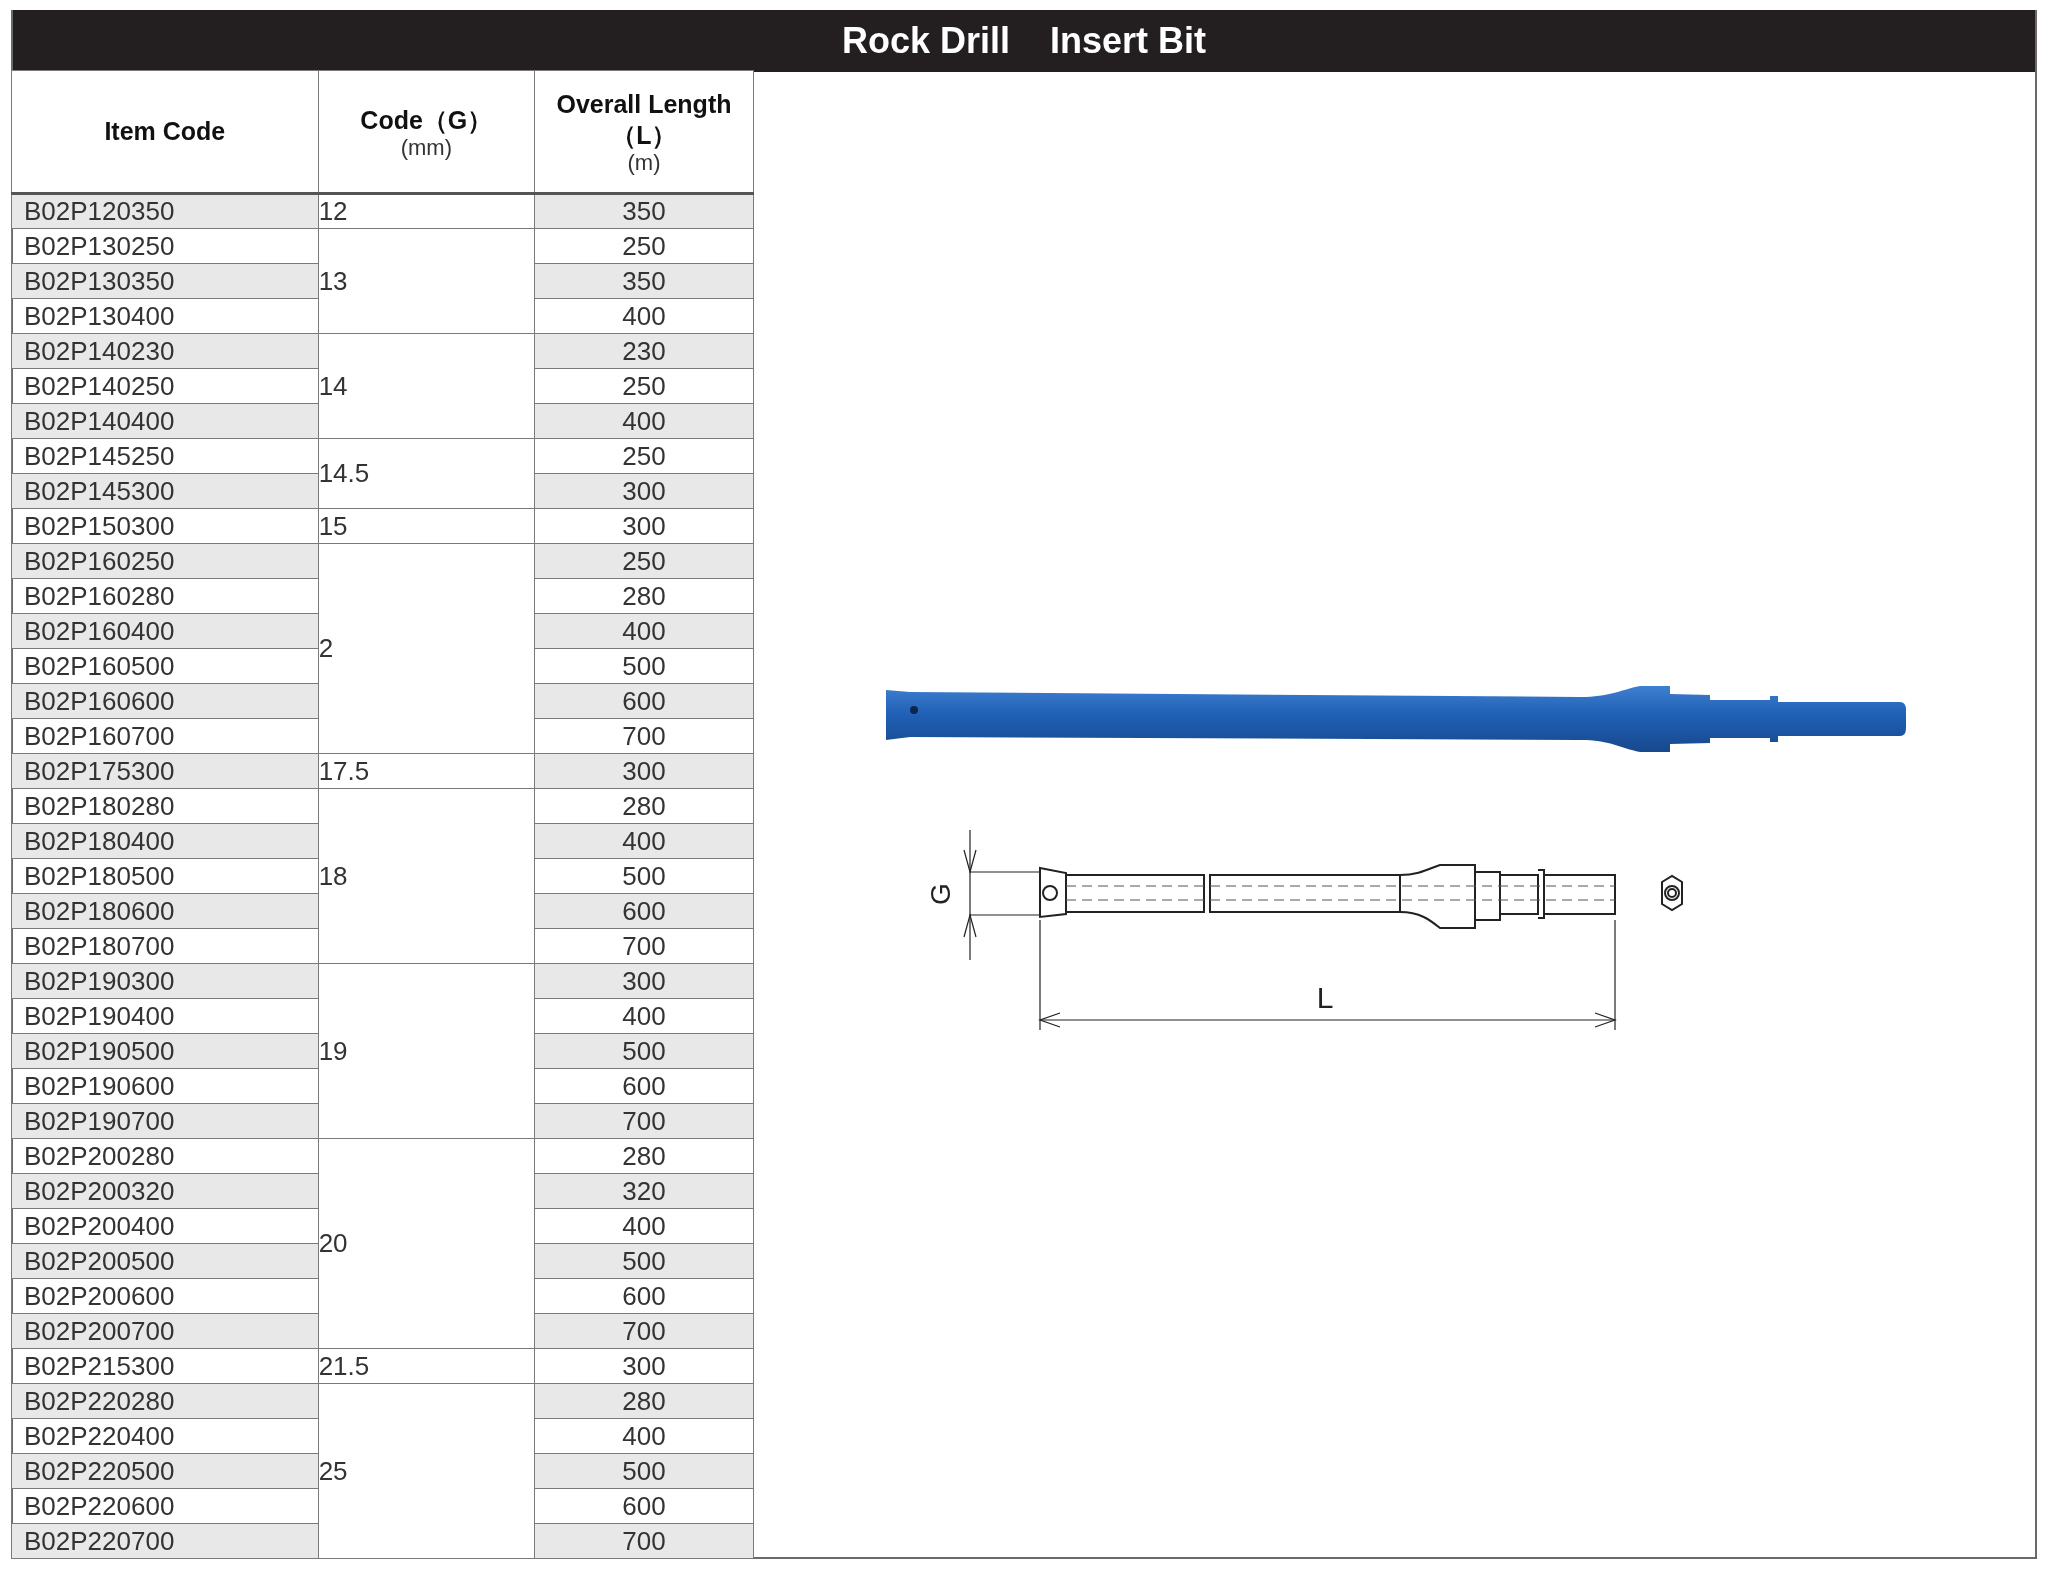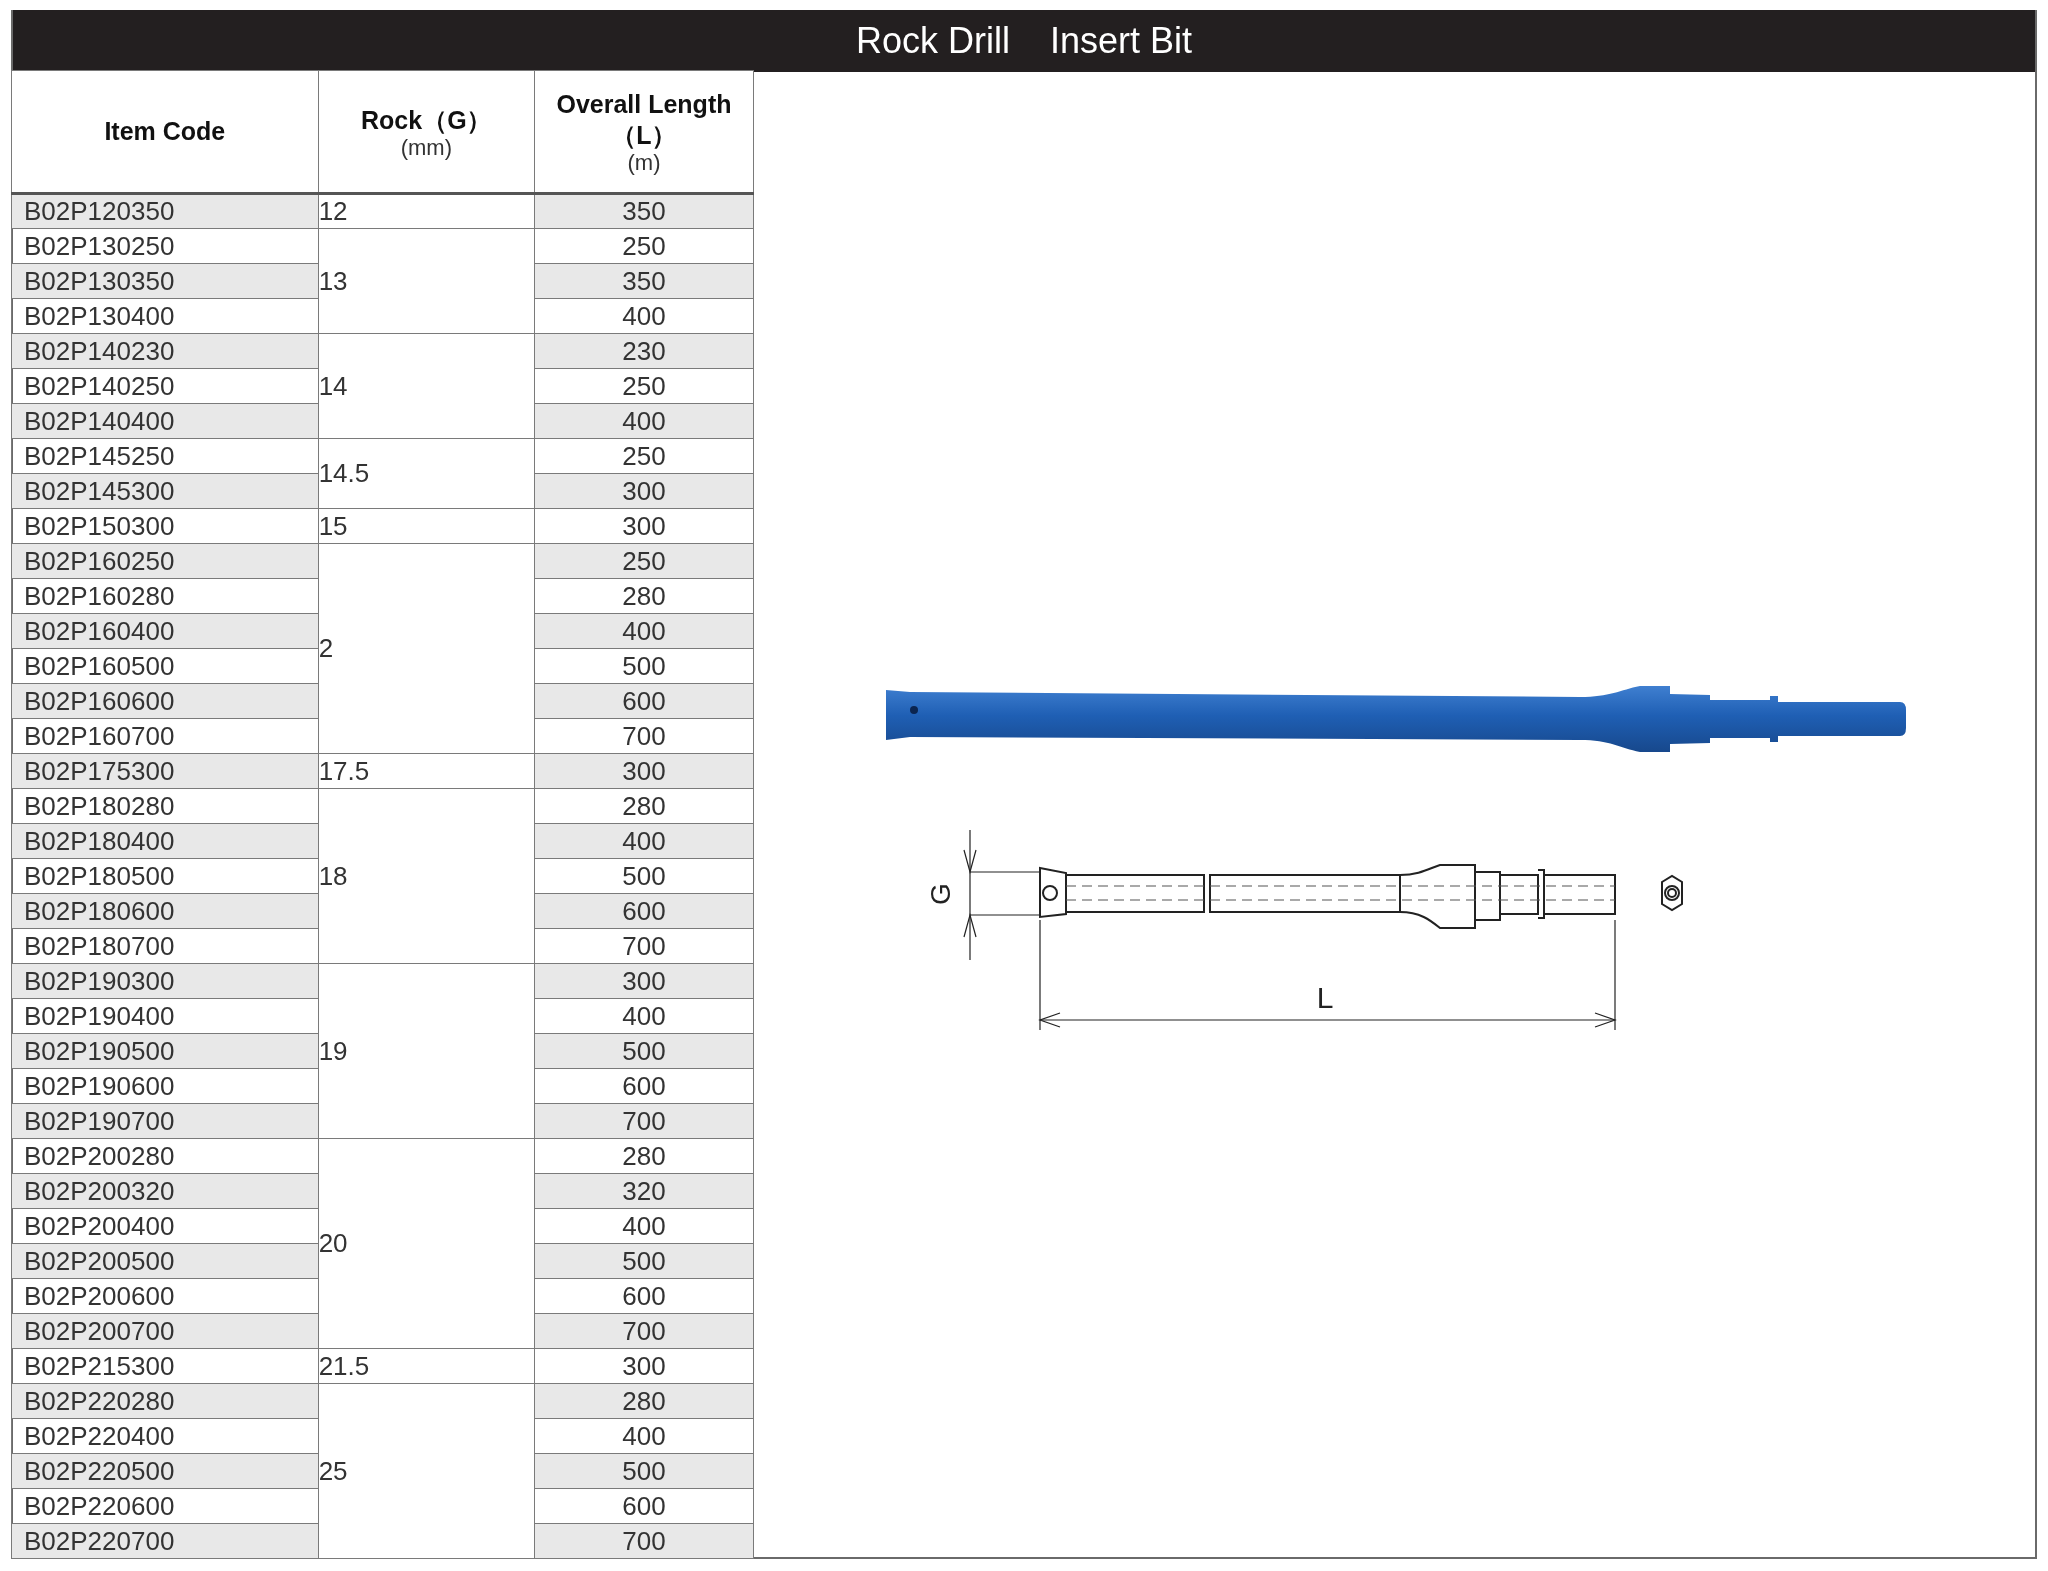--- a/index.html
+++ b/index.html
@@ -1,18 +1,18 @@
 <!DOCTYPE html>
 <html><head>
 <meta charset="utf-8">
 <style>
   html,body{margin:0;padding:0;background:#fff;}
   body{width:2048px;height:1571px;position:relative;overflow:hidden;font-family:"Liberation Sans",sans-serif;}
   .frame{position:absolute;left:11px;top:10px;width:2026px;height:1549px;border:2px solid #6a6a6a;border-top:none;box-sizing:border-box;}
-  .titlebar{position:absolute;left:11px;top:10px;width:2026px;height:62px;background:#231f20;color:#fff;font-weight:normal;font-size:36px;display:flex;align-items:center;justify-content:center;}
+  .titlebar{position:absolute;left:11px;top:10px;width:2026px;height:62px;background:#231f20;color:#fff;font-weight:bold;font-size:36px;display:flex;align-items:center;justify-content:center;}
   .titlebar span{margin:0 20px;}
   table{position:absolute;left:11px;top:70px;border-collapse:collapse;width:743px;}
   th,td{border:1.5px solid #7a7a7a;padding:0;box-sizing:border-box;}
   th{height:123px;background:#fff;color:#111;font-weight:bold;font-size:25px;vertical-align:middle;text-align:center;border-bottom:3px solid #555;}
   th .sub{display:block;font-weight:normal;font-size:22px;color:#333;line-height:22px;}
   td{height:35px;font-size:26px;color:#333;line-height:33px;}
   td.code{padding-left:12px;width:326px;}
   td.gauge{width:236px;background:#fff;}
   td.len{text-align:center;width:237px;margin-left:12px;}
   tr.odd td.code, tr.odd td.len{background:#e8e8e8;}
@@ -25,21 +25,21 @@
 <div class="titlebar">
   <span>Rock Drill</span>
   <span>Insert Bit</span>
 </div>
 <div class="frame"></div>
 
 <table>
   <thead>
     <tr>
       <th><span>Item Code</span></th>
-      <th><span>Rock（G）</span><span class="sub">(mm)</span></th>
+      <th><span>Code（G）</span><span class="sub">(mm)</span></th>
       <th><span>Overall Length（L）</span><span class="sub">(m)</span></th>
     </tr>
   </thead>
   <tbody id="tbody">
       <tr class="odd">
         <td class="code">B02P120350</td>
         <td class="gauge" rowspan="1">12</td>
         <td class="len">350</td>
       </tr>
       <tr class="even">

